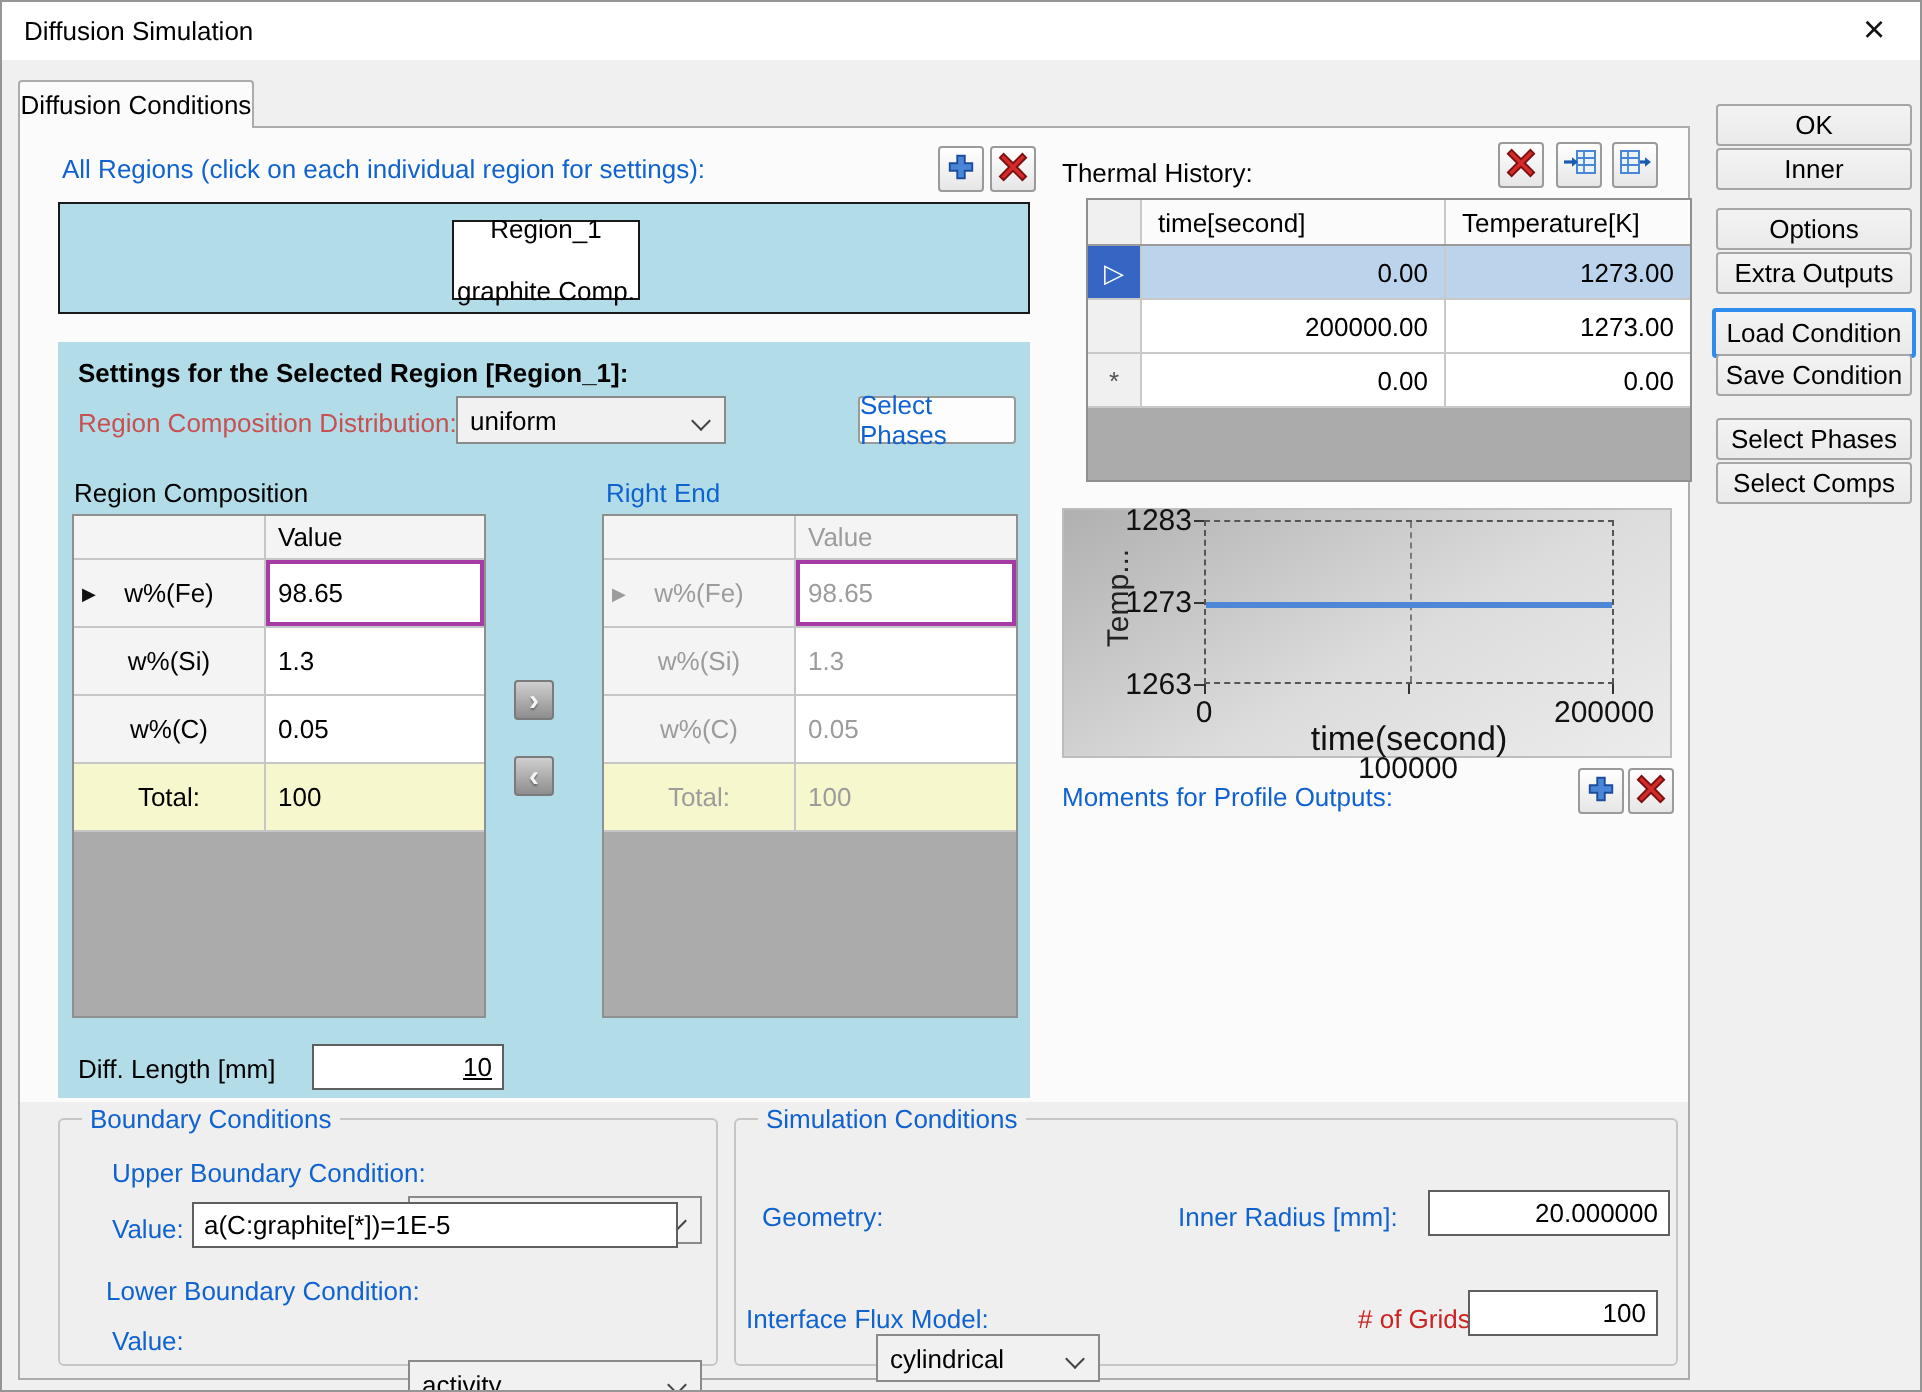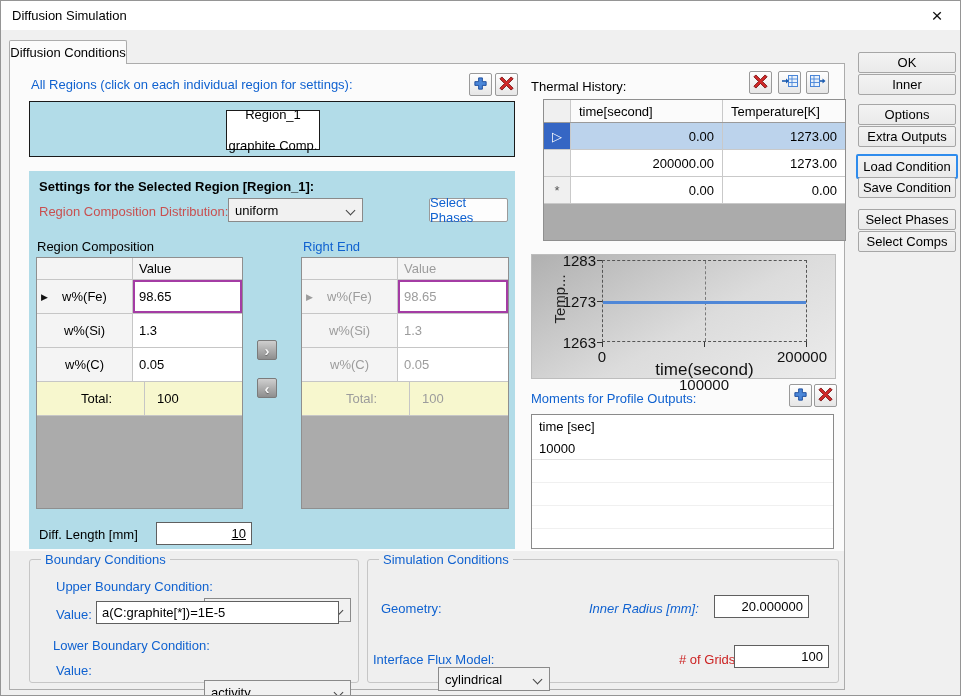--- a/index.html
+++ b/index.html
@@ -22,21 +22,21 @@
   .panel-blue{background:#b2dce8;}
   .combo{background:#f1f1f1;border:1px solid #8a8a8a;display:flex;align-items:center;padding-left:6px;position:relative;cursor:pointer;}
   .chev{position:absolute;right:8px;top:8px;width:6px;height:6px;border-right:1.5px solid #444;border-bottom:1.5px solid #444;transform:rotate(45deg);}
   .linkbtn{background:#fdfdfd;border:1px solid #9a9a9a;color:#1062d0;display:flex;align-items:center;justify-content:center;cursor:pointer;border-radius:2px;}
   .ctable{background:#ababab;border:1px solid #8f8f8f;}
   .trow{display:flex;background:#fff;border-bottom:1px solid #c6c6c6;height:33px;}
   .trow.head{height:21px;background:#f4f4f4;}
   .tlabel{width:95px;background:#f4f4f4;border-right:1px solid #c6c6c6;display:flex;align-items:center;justify-content:center;position:relative;}
   .tval{flex:1;display:flex;align-items:center;padding-left:6px;}
   .tval.sel{border:2px solid #a43ca4;padding-left:4px;}
-  .trow.total .tlabel,.trow.total .tval{background:#f7f7ce;padding-left:12px;}
+  .trow.total .tlabel,.trow.total .tval{background:#f7f7ce;}
   .marker{position:absolute;left:4px;font-size:9px;color:#111;}
   .dis .tlabel span,.dis .tval{color:#9c9c9c;}
   .xferbtn{width:20px;height:20px;background:linear-gradient(#cfcfcf,#8e8e8e);border:1px solid #7b7b7b;border-radius:2px;
     display:flex;align-items:center;justify-content:center;color:#f5f5f5;font-weight:bold;font-size:15px;line-height:1;cursor:pointer;text-shadow:0 1px 1px #666;}
   .tin{border:1px solid #5f5f5f;background:#fff;font:13px "Liberation Sans",sans-serif;padding:0 5px;box-sizing:border-box;}
   .num{text-align:right;}
   .thtable{background:#ababab;border:1px solid #8f8f8f;}
   .throw{display:flex;height:26px;background:#fff;border-bottom:1px solid #c9c9c9;}
   .throw.head{height:22px;background:#fbfbfb;border-bottom:1px solid #9a9a9a;}
   .th-hdr{width:26px;background:#f0f0f0;border-right:1px solid #c9c9c9;display:flex;align-items:center;justify-content:center;}
@@ -251,28 +251,20 @@
   <div class="abs z iconbtn" style="left:788px;top:383px;">
     <span><svg width="15" height="15" viewBox="0 0 16 16">
           <path d="M6 2h4v4h4v4h-4v4H6v-4H2V6h4z" fill="#4a86d8" stroke="#1c4c9c"></path>
         </svg></span>
   </div>
   <div class="abs z iconbtn" style="left:813px;top:383px;">
     <span><svg width="15" height="15" viewBox="0 0 16 16">
           <path d="M3 1 8 6 13 1 15 3 10 8 15 13 13 15 8 10 3 15 1 13 6 8 1 3z" fill="#d42a2a" stroke="#7a1010"></path>
         </svg></span>
   </div>
-  <div class="abs z listbox" style="left:530px;top:413px;width:303px;height:135px;">
-    <div class="lrow" style="border-bottom:none;">time [sec]</div>
-    <div class="lrow" style="border-bottom-color:#e4e4e4;">10000</div>
-    <div class="lrow"></div>
-    <div class="lrow"></div>
-    <div class="lrow"></div>
-    <div class="lrow" style="border-bottom:none;"></div>
-  </div>
 
   <div class="abs z groupbox" style="left:28px;top:558px;width:330px;height:124px;"></div>
   <div class="abs gtitle blue" style="left:40px;top:551px;">Boundary Conditions</div>
   <div class="abs z blue" style="left:55px;top:578px;">Upper Boundary Condition:</div>
   <div class="abs z combo" style="left:203px;top:573px;width:147px;height:24px;">
     <span>activity</span>
     <span class="chev"></span>
   </div>
   <div class="abs z blue" style="left:55px;top:606px;">Value:</div>
   <input class="abs z tin" style="left: 95px; top: 600px; width: 243px; height: 23px;" value="a(C:graphite[*])=1E-5">
@@ -283,22 +275,22 @@
   </div>
   <div class="abs z blue" style="left:55px;top:662px;">Value:</div>
 
   <div class="abs z groupbox" style="left:366px;top:558px;width:472px;height:124px;"></div>
   <div class="abs gtitle blue" style="left:378px;top:551px;">Simulation Conditions</div>
   <div class="abs z blue" style="left:380px;top:600px;">Geometry:</div>
   <div class="abs z combo" style="left:437px;top:594px;width:112px;height:24px;">
     <span>cylindrical</span>
     <span class="chev"></span>
   </div>
-  <div class="abs z blue" style="left:588px;top:600px;font-style:italic;">Inner Radius [mm]:</div>
-  <input class="abs z tin num" style="left: 713px; top: 594px; width: 95px; height: 23px;" value="20.000000">
+  <div class="abs z blue" style="left:588px;top:600px;">Inner Radius [mm]:</div>
+  <input class="abs z tin num" style="left: 713px; top: 594px; width: 121px; height: 23px;" value="20.000000">
   <div class="abs z blue" style="left:372px;top:651px;">Interface Flux Model:</div>
 
   <div class="abs z red" style="left:678px;top:651px;"># of Grids:</div>
   <input class="abs z tin num" style="left: 733px; top: 644px; width: 95px; height: 23px;" value="100">
 
   <div class="abs sbtn" style="top:51px;">OK</div>
   <div class="abs sbtn" style="top:73px;">Inner</div>
   <div class="abs sbtn" style="top:103px;">Options</div>
   <div class="abs sbtn" style="top:125px;">Extra Outputs</div>
   <div class="abs sbtn focus" style="top:153px;">Load Condition</div>

